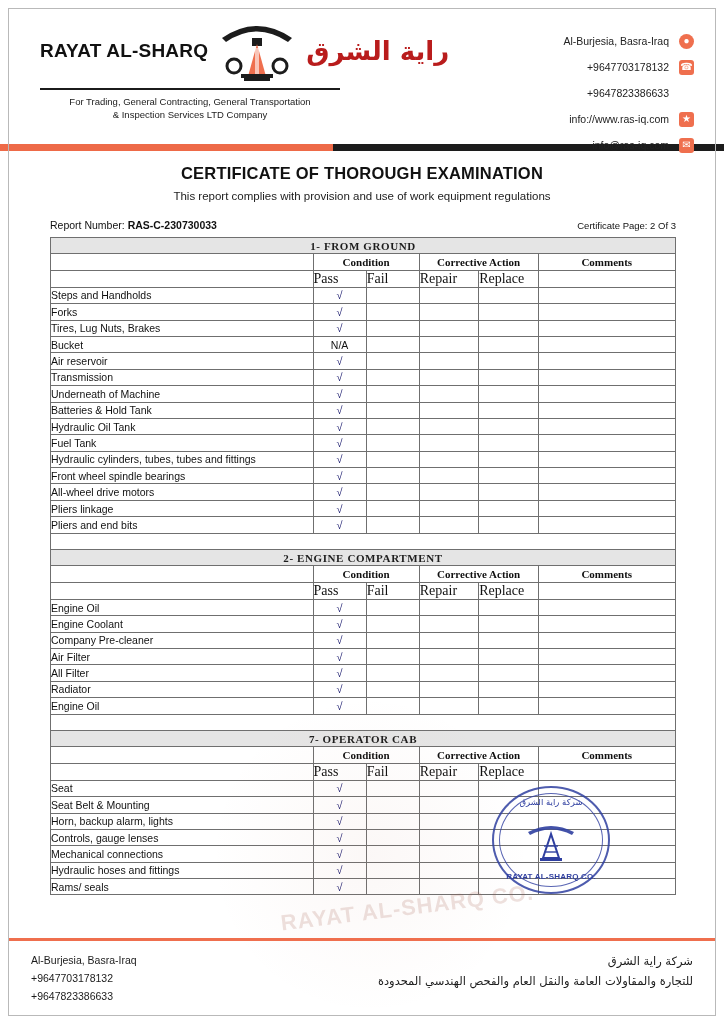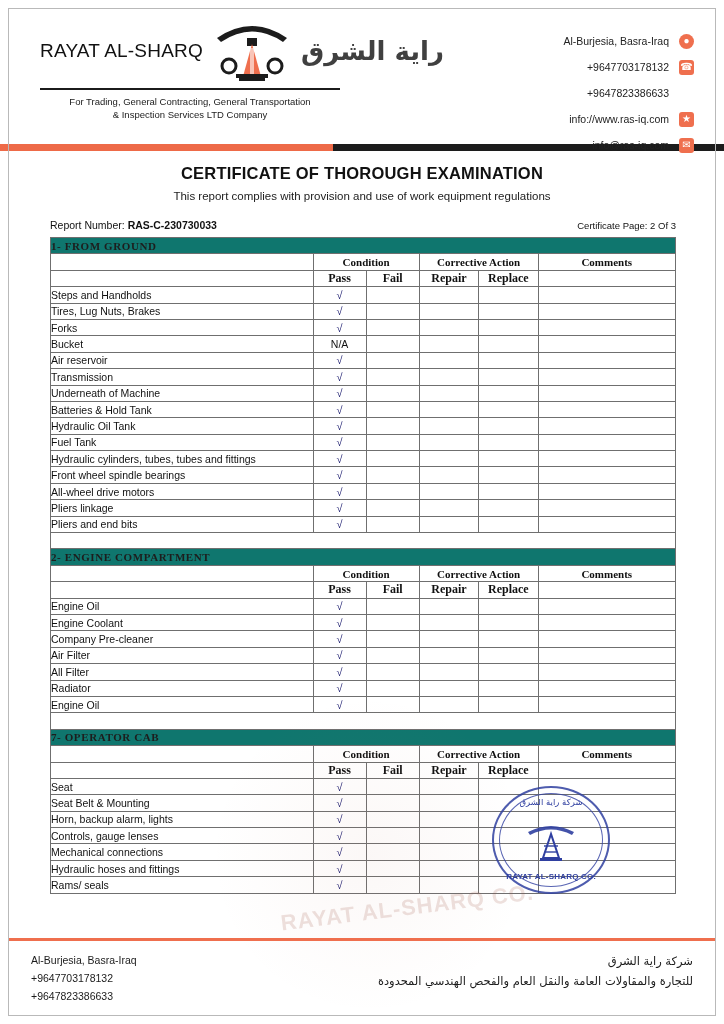--- a/index.html
+++ b/index.html
@@ -43,37 +43,37 @@
     position: relative;
     width: 340px;
   }
   .logo-row {
     display: flex;
     align-items: center;
     gap: 6px;
   }
   .logo-en {
     font-family: "Liberation Sans", sans-serif;
-    font-weight: normal;
+    font-weight: bold;
     font-size: 19px;
     letter-spacing: 0.2px;
     color: #111;
     white-space: nowrap;
   }
   .logo-mark {
     position: relative;
     width: 86px;
     height: 66px;
     flex: 0 0 auto;
   }
   .logo-ar {
     font-family: "DejaVu Sans", sans-serif;
     font-weight: bold;
     font-size: 26px;
-    color: #404040;
+    color: #b91c1c;
     direction: rtl;
     white-space: nowrap;
   }
   .logo-underline {
     margin-top: 4px;
     height: 2px;
     background: #1b1b1b;
     width: 300px;
   }
   .logo-sub {
@@ -162,42 +162,41 @@
     font-size: 10.5px;
     color: #111;
   }
   table.insp td, table.insp th {
     border: 1px solid #6f6f6f;
     padding: 0;
     height: 16.4px;
     box-sizing: border-box;
   }
   .sec-head td {
-    background: #0f766e;
+    background: #e5e5e5;
     color: #1d1d1d;
     font-weight: bold;
-    text-align: left;
+    text-align: center;
     letter-spacing: 0.6px;
     font-size: 11px;
     height: 17px;
     font-family: "Liberation Serif", serif;
     margin-left: 36px;
   }
   .grp-head td {
     text-align: center;
     font-weight: bold;
     font-family: "Liberation Serif", serif;
     font-size: 11px;
     height: 16px;
   }
   .sub-head td {
-    text-align: center;
-    font-weight: bold;
+    font-weight: normal;
     font-family: "Liberation Serif", serif;
-    font-size: 12px;
+    font-size: 14px;
     height: 15px;
   }
   .item-cell {
     text-align: left;
     padding-left: 6px;
     font-size: 10.5px;
   }
   .mark-cell {
     text-align: center;
     font-size: 11px;
@@ -418,29 +417,29 @@
           </tr>
           <tr>
             <td class="item-cell">Steps and Handholds</td>
             <td class="mark-cell">√</td>
             <td class="mark-cell"></td>
             <td class="mark-cell"></td>
             <td class="mark-cell"></td>
             <td class="mark-cell"></td>
           </tr>
           <tr>
+            <td class="item-cell">Forks</td>
+            <td class="mark-cell">√</td>
+            <td class="mark-cell"></td>
+            <td class="mark-cell"></td>
+            <td class="mark-cell"></td>
+            <td class="mark-cell"></td>
+          </tr>
+          <tr>
             <td class="item-cell">Tires, Lug Nuts, Brakes</td>
-            <td class="mark-cell">√</td>
-            <td class="mark-cell"></td>
-            <td class="mark-cell"></td>
-            <td class="mark-cell"></td>
-            <td class="mark-cell"></td>
-          </tr>
-          <tr>
-            <td class="item-cell">Forks</td>
             <td class="mark-cell">√</td>
             <td class="mark-cell"></td>
             <td class="mark-cell"></td>
             <td class="mark-cell"></td>
             <td class="mark-cell"></td>
           </tr>
           <tr>
             <td class="item-cell">Bucket</td>
             <td class="mark-cell na">N/A</td>
             <td class="mark-cell"></td>

